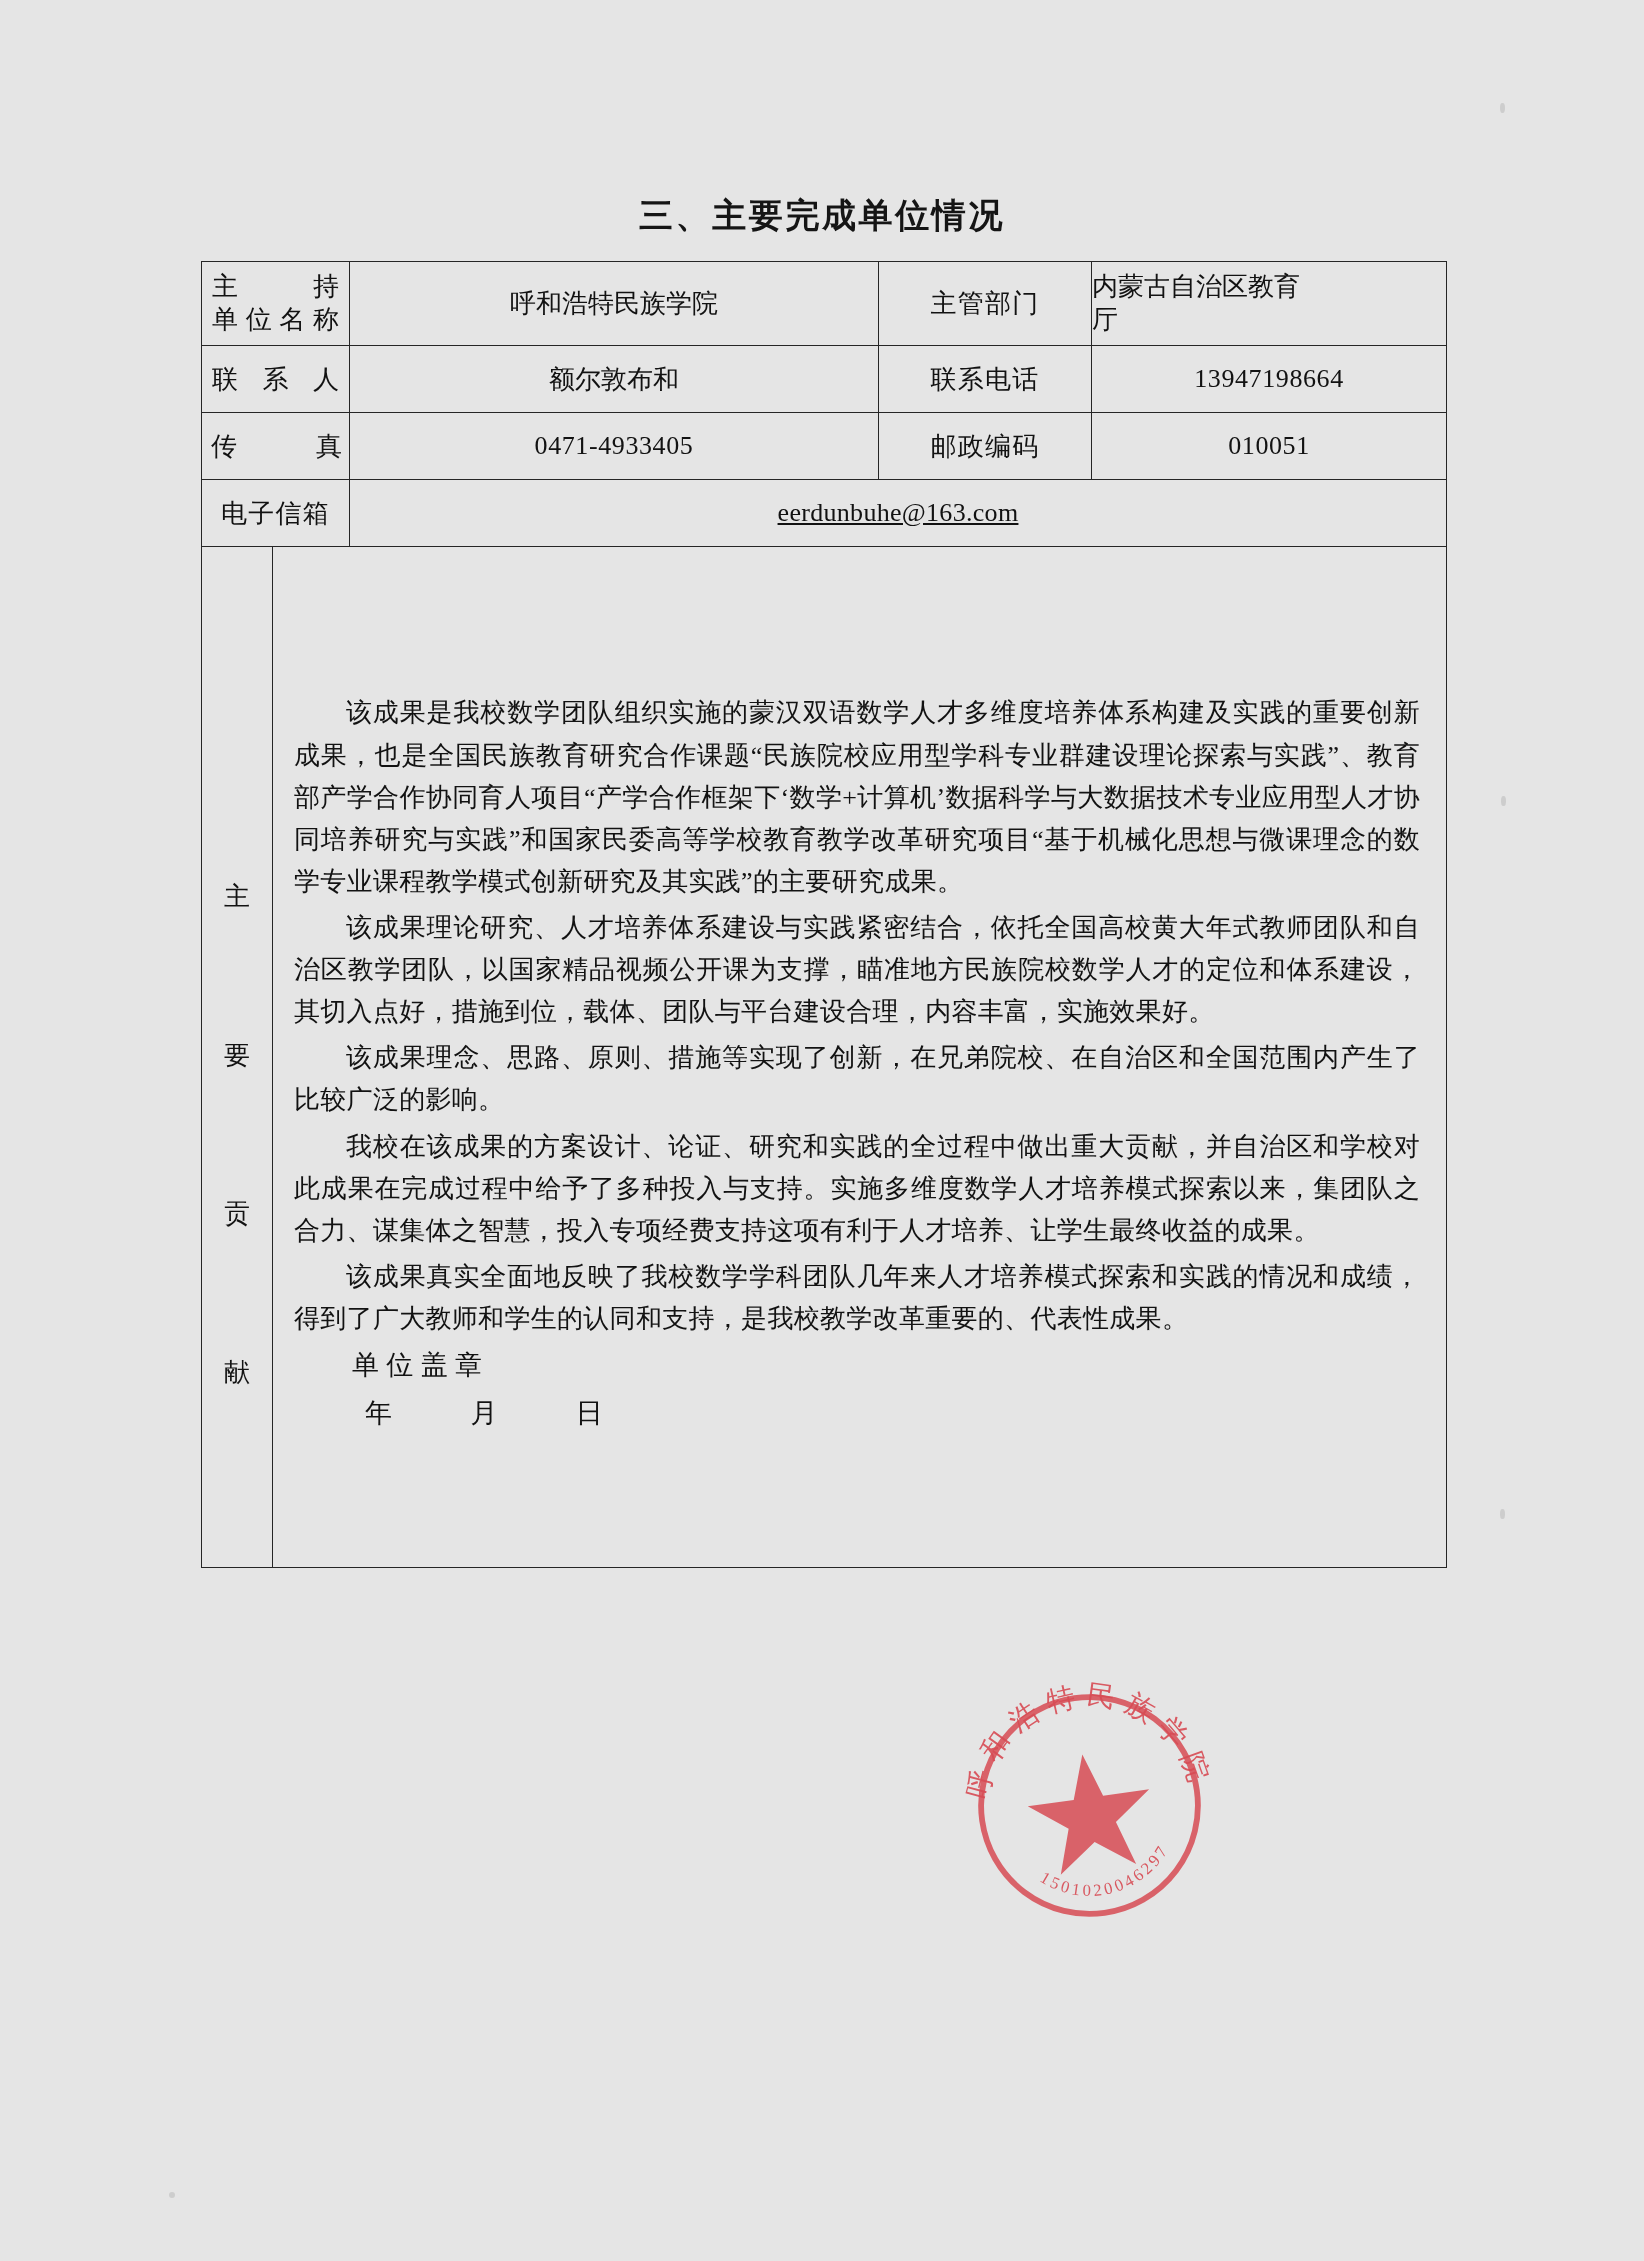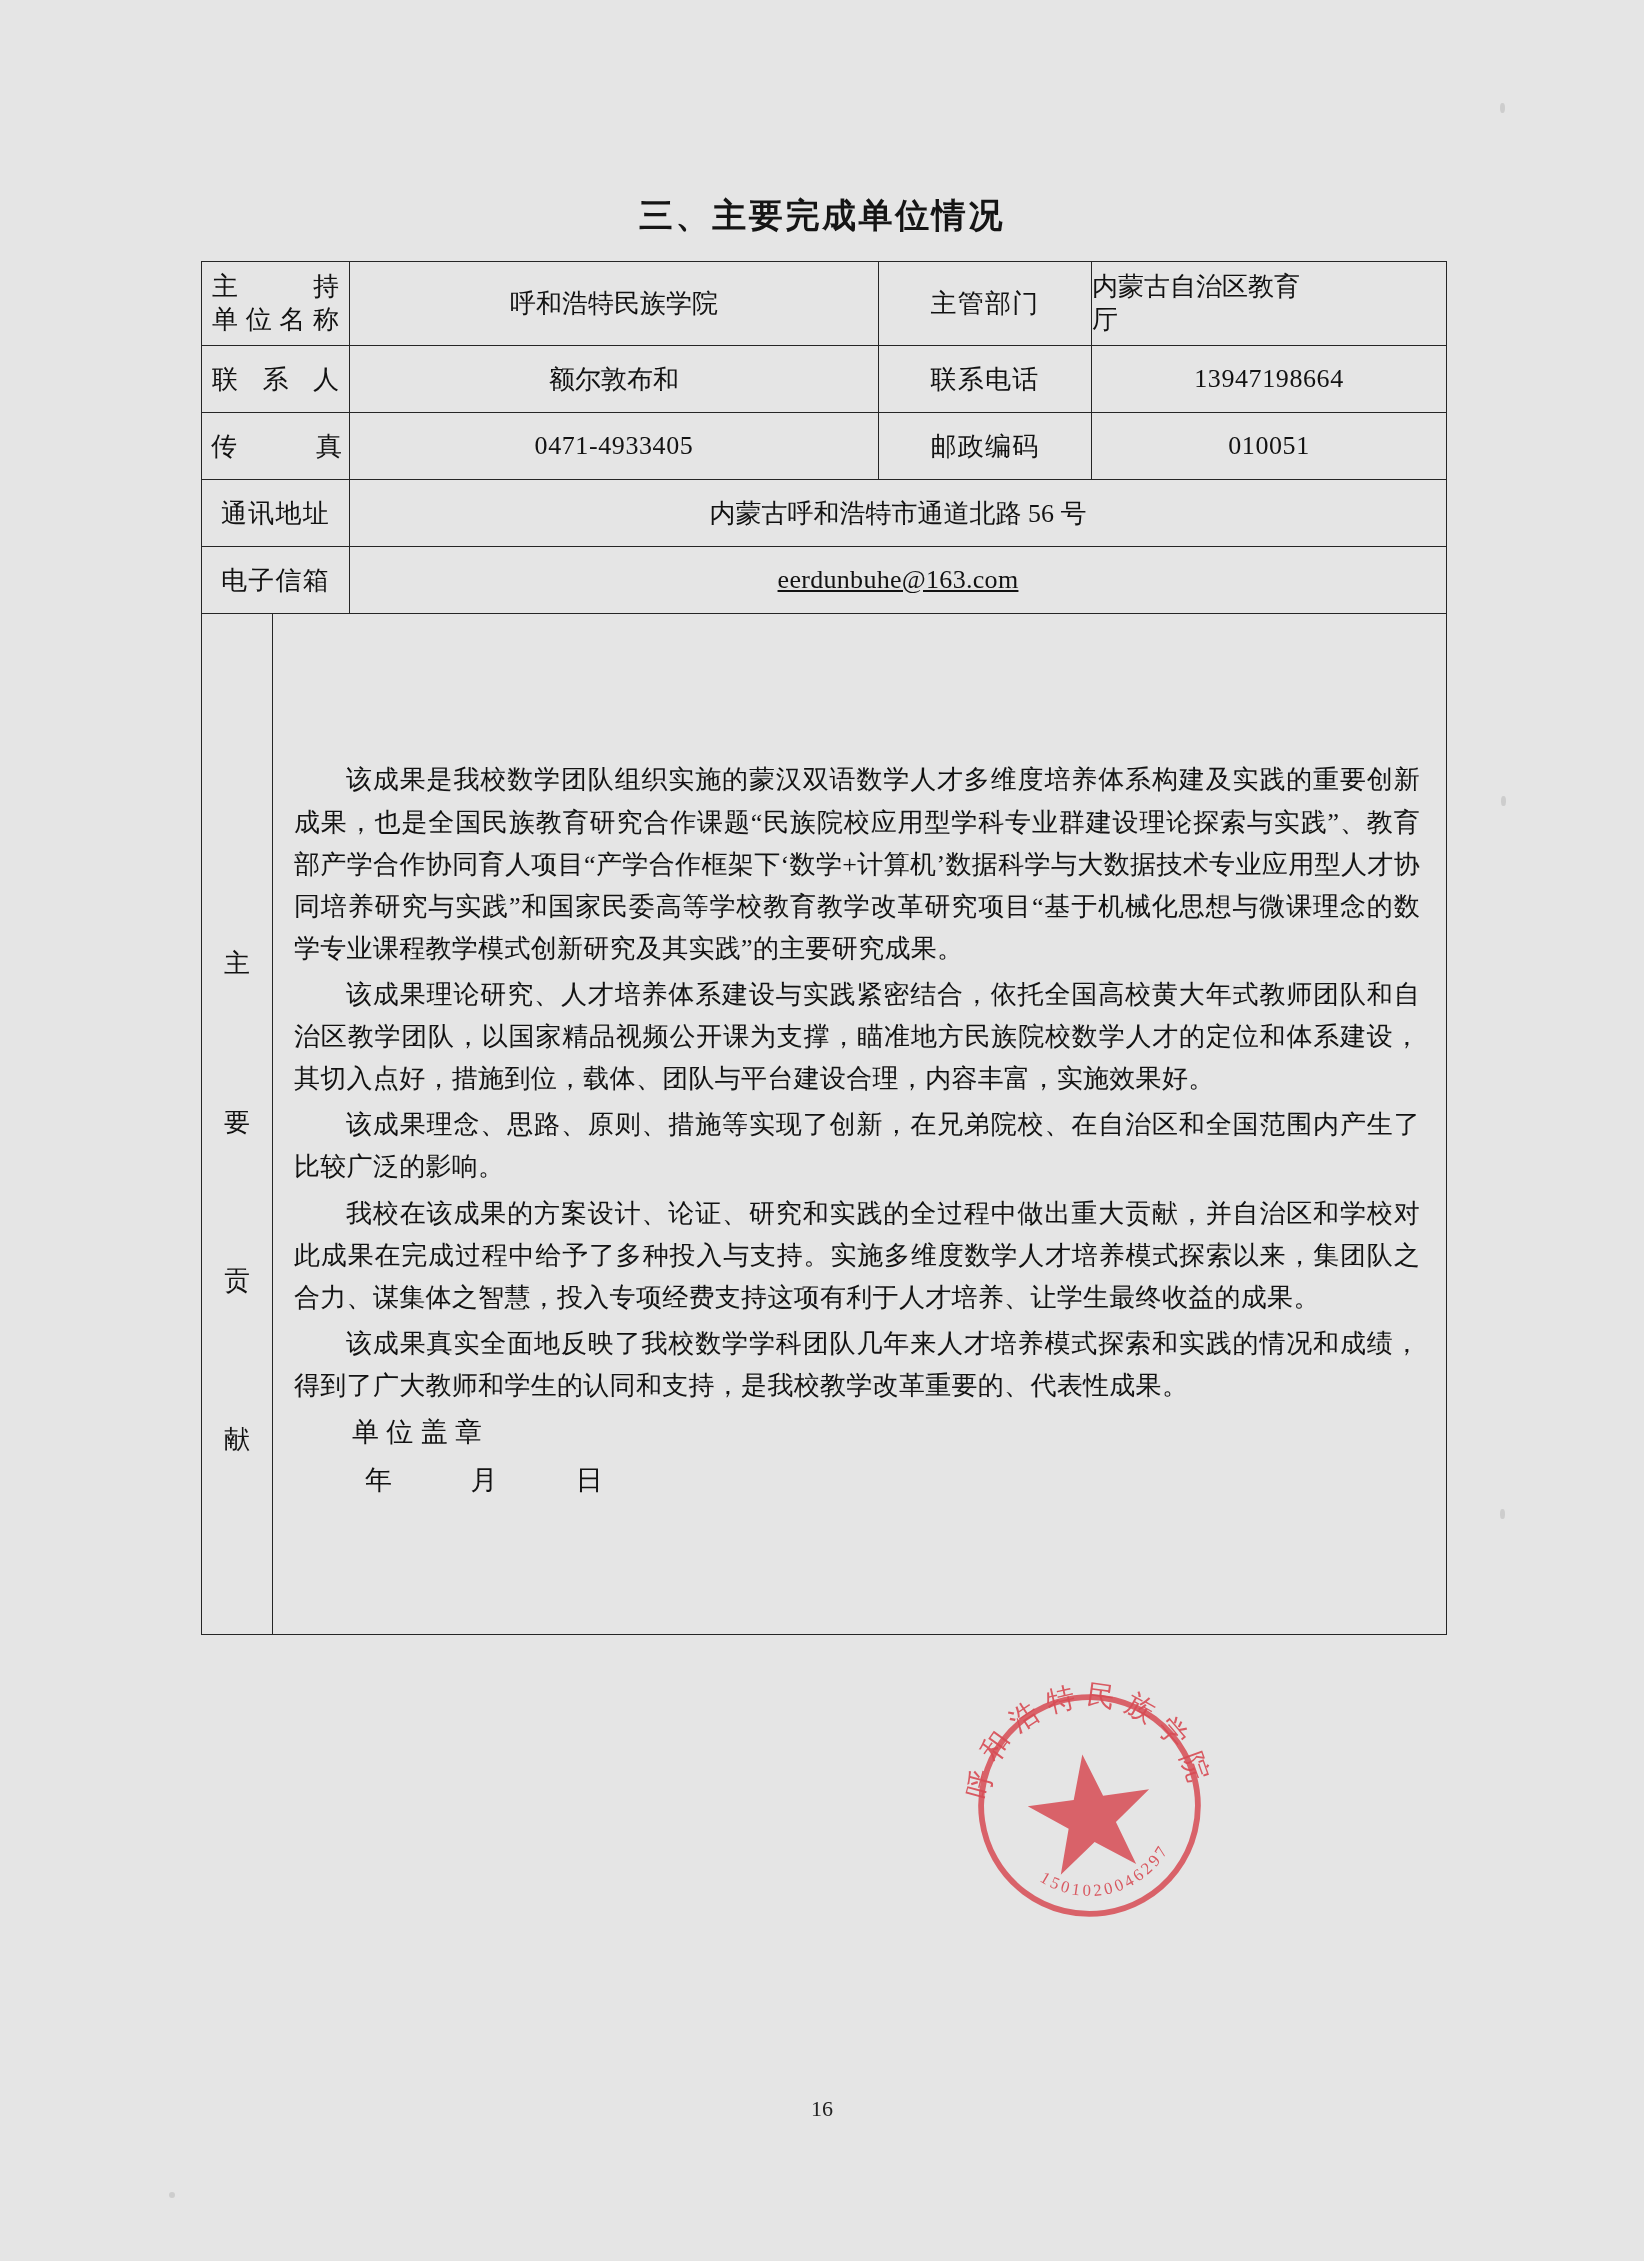--- a/index.html
+++ b/index.html
@@ -194,24 +194,20 @@
         <td colspan="2" class="lbl">联 系 人</td>
         <td class="val">额尔敦布和</td>
         <td class="lbl lbl-tight">联系电话</td>
         <td class="val val-num">13947198664</td>
       </tr>
       <tr class="row-h">
         <td colspan="2" class="lbl">传　　真</td>
         <td class="val val-num">0471-4933405</td>
         <td class="lbl lbl-tight">邮政编码</td>
         <td class="val val-num">010051</td>
-      </tr>
-      <tr class="row-h">
-        <td colspan="2" class="lbl lbl-tight">通讯地址</td>
-        <td colspan="3" class="val">内蒙古呼和浩特市通道北路 56 号</td>
       </tr>
       <tr class="row-h">
         <td colspan="2" class="lbl lbl-tight">电子信箱</td>
         <td colspan="3" class="val">
           <span class="email">eerdunbuhe@163.com</span>
         </td>
       </tr>
       <tr>
         <td class="side-label">
           <div class="stack">
@@ -250,15 +246,14 @@
         <text font-family="'Liberation Serif', serif" font-size="44" fill="#d4242f" letter-spacing="14" opacity="0.9">
           <textPath href="#arcTop" startOffset="7%">呼和浩特民族学院</textPath>
         </text>
         <text font-family="'Liberation Serif', serif" font-size="26" fill="#d4242f" letter-spacing="5" opacity="0.9">
           <textPath href="#arcBottom" startOffset="12%">1501020046297</textPath>
         </text>
       </g>
     </svg>
   </div>
 
-  <div class="page-num">16</div>
 </div>
 
 
 </body></html>

